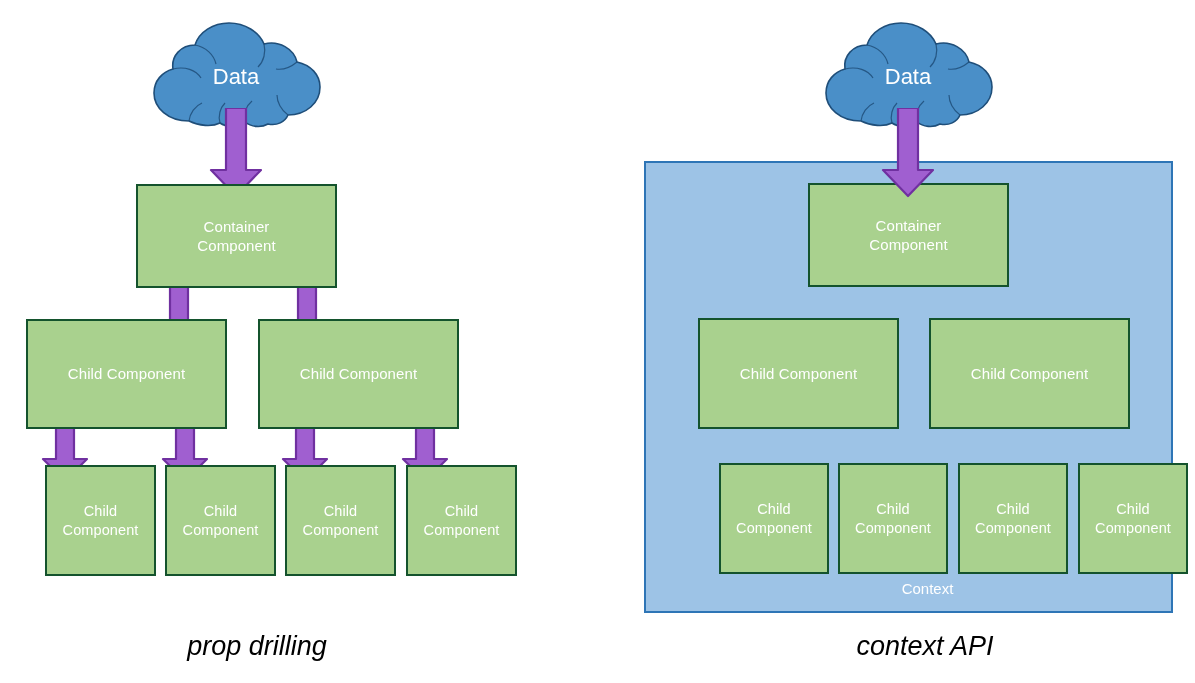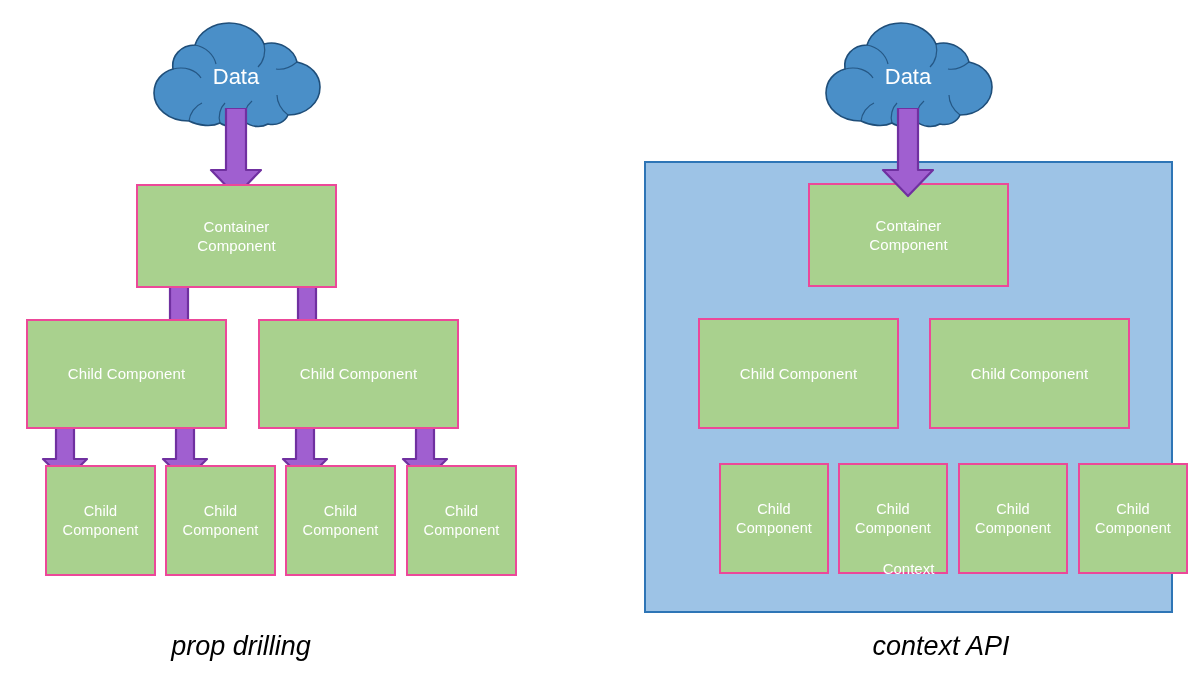--- a/index.html
+++ b/index.html
@@ -22,21 +22,21 @@
     width: 1008px;
     height: 683px;
   }
 
   
   .abs { position: absolute; box-sizing: border-box; }
 
   
   .comp-box {
     background: #A9D18E;
-    border: 2px solid #ec4899;
+    border: 2px solid #14532d;
     color: #ffffff;
     display: flex;
     align-items: center;
     justify-content: center;
     text-align: center;
     line-height: 1.30;
     font-size: 15px;
     letter-spacing: 0.1px;
     white-space: pre-line;
     z-index: 3;
@@ -75,20 +75,21 @@
   .arrow svg { display: block; }
 
   
   .caption {
     position: absolute;
     text-align: center;
     font-style: italic;
     font-size: 27px;
     color: #000000;
     font-family: "Liberation Sans", sans-serif;
+    margin-left: 16px;
   }
 </style>
 </head>
 <body>
 
 <div id="stage">
 
   <div class="abs cloud-wrap" style="left:148px; top:18px; width:176px; height:110px;">
     <svg width="176" height="110" viewBox="0 0 176 110" xmlns="http://www.w3.org/2000/svg">
       <path d="M41 103 C20 103 6 90 6 75 C6 63 14 54 25 51 C23 38 33 27 47 27
@@ -170,21 +171,21 @@
 Component</span>
   </div>
   <div class="abs comp-box small" style="left:366px; top:465px; width:111px; height:111px;">
     <span>Child
 Component</span>
   </div>
 
   <div class="caption" style="left:0px; top:631px; width:482px;">prop drilling</div>
 
   <div class="abs context-panel" style="left:644px; top:161px; width:529px; height:452px;"></div>
-  <div class="context-label" style="left:644px; top:560px; width:529px;">Context</div>
+  <div class="context-label" style="left:644px; top:580px; width:529px;padding-left:19px;">Context</div>
 
   <div class="abs cloud-wrap" style="left:820px; top:18px; width:176px; height:110px;">
     <svg width="176" height="110" viewBox="0 0 176 110" xmlns="http://www.w3.org/2000/svg">
       <path d="M41 103 C20 103 6 90 6 75 C6 63 14 54 25 51 C23 38 33 27 47 27
                C51 14 65 5 81 5 C97 5 111 14 116 26 C131 22 146 31 149 44
                C163 47 172 57 172 69 C172 85 158 97 140 97 C137 104 129 108 120 106
                C113 110 103 109 97 104 C90 109 79 110 72 105 C64 109 51 108 41 103 Z" fill="#4A8FC8" stroke="#1F4E79" stroke-width="1.6" stroke-linejoin="round"></path>
       <path d="M25 51 C37 48 48 52 53 60" fill="none" stroke="#1F4E79" stroke-width="1.2" opacity="0.85"></path>
       <path d="M47 27 C58 29 66 37 68 46" fill="none" stroke="#1F4E79" stroke-width="1.2" opacity="0.85"></path>
       <path d="M116 26 C118 34 116 43 110 49" fill="none" stroke="#1F4E79" stroke-width="1.2" opacity="0.85"></path>
@@ -225,15 +226,15 @@
   </div>
   <div class="abs comp-box small" style="left:918px; top:463px; width:110px; height:111px;">
     <span>Child
 Component</span>
   </div>
   <div class="abs comp-box small" style="left:1038px; top:463px; width:110px; height:111px;">
     <span>Child
 Component</span>
   </div>
 
-  <div class="caption" style="left:712px; top:631px; width:458px;">context API</div>
+  <div class="caption" style="left:680px; top:631px; width:458px;">context API</div>
 
 </div>
 
 </body></html>

